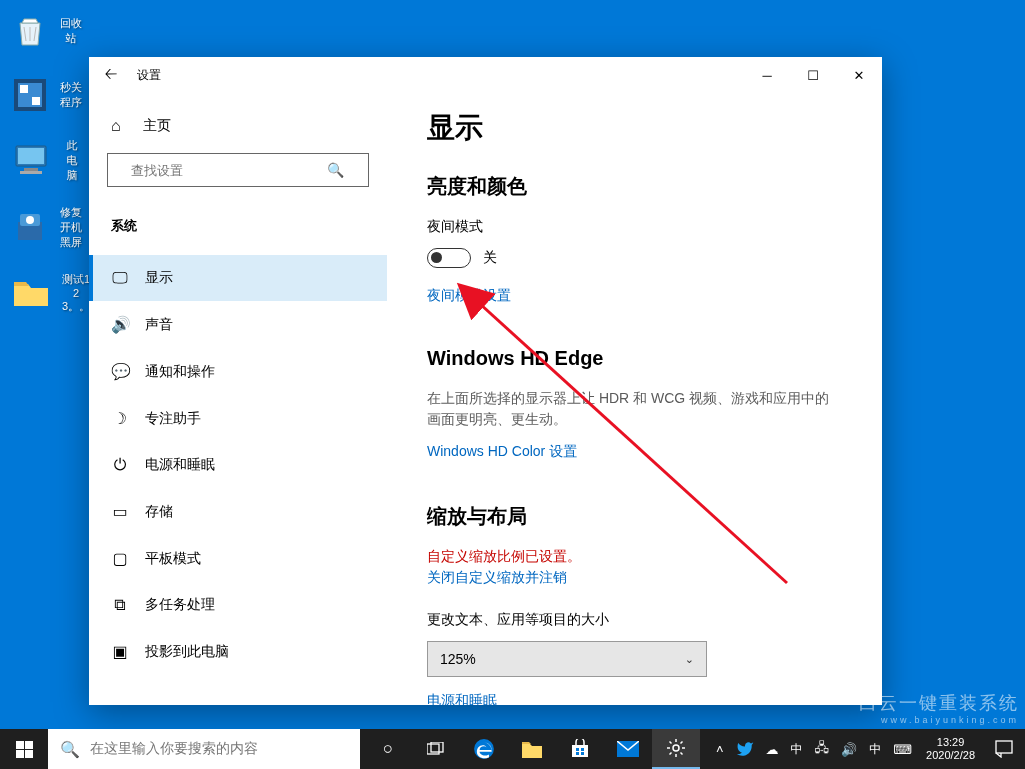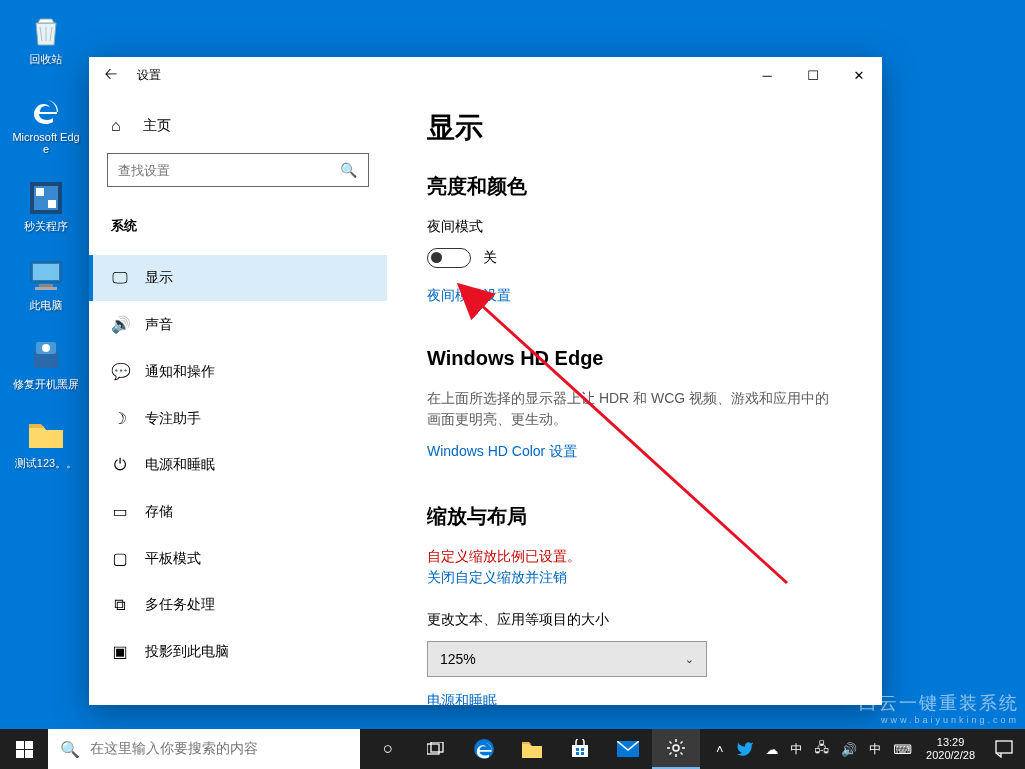--- a/index.html
+++ b/index.html
@@ -1,38 +1,38 @@
 <!DOCTYPE html>
 <html><head>
 <meta charset="utf-8">
 <style>
 * { margin: 0; padding: 0; box-sizing: border-box; font-family: "Microsoft YaHei", "Segoe UI", sans-serif; }
 body { width: 1025px; height: 769px; background: #0078d7; overflow: hidden; position: relative; }
 
 
 .desktop-icons { position: absolute; left: 8px; top: 8px; display: flex; flex-direction: column; gap: 18px; width: 76px; }
-.desktop-icon { display: flex; flex-direction: column; align-items: center; gap: 0; cursor: pointer; padding: 2px; }
+.desktop-icon { display: flex; flex-direction: row; align-items: center; gap: 10px; cursor: pointer; padding: 2px; }
 .desktop-icon .icon-img { width: 42px; height: 42px; display: flex; align-items: center; justify-content: center; }
 .desktop-icon .label { color: #fff; font-size: 11px; text-align: center; text-shadow: 1px 1px 2px rgba(0,0,0,.5); max-width: 76px; word-break: break-all; }
 
 
 .settings-window { position: absolute; left: 89px; top: 57px; width: 793px; height: 648px; background: #fff; box-shadow: 0 8px 32px rgba(0,0,0,.35); display: flex; flex-direction: column; }
 .titlebar { height: 36px; display: flex; align-items: center; position: relative; }
 .titlebar .back { width: 44px; height: 36px; display: flex; align-items: center; justify-content: center; cursor: pointer; font-size: 16px; }
 .titlebar .title { font-size: 12px; margin-left: 4px; }
 .titlebar .controls { position: absolute; right: 0; top: 0; display: flex; }
 .titlebar .controls .ctrl { width: 46px; height: 36px; display: flex; align-items: center; justify-content: center; cursor: pointer; font-size: 13px; font-family: "Segoe MDL2 Assets", sans-serif; }
 
 .window-body { flex: 1; display: flex; overflow: hidden; }
 
 
 .sidebar { width: 298px; border-right: none; display: flex; flex-direction: column; padding-top: 14px; }
 .home-row { display: flex; align-items: center; gap: 14px; padding: 10px 22px; cursor: pointer; font-size: 14px; }
 .home-row .h-icon { width: 18px; font-size: 16px; }
-.search-box { margin: 8px 18px 20px 18px; height: 34px; border: 1px solid #666; display: flex; align-items: center; padding: 0 10px; position: relative; }
+.search-box { margin: 8px 18px 20px 18px; height: 34px; border: 1px solid #666; display: flex; align-items: center; padding: 0 23px; position: relative; }
 .search-box input { border: none; outline: none; flex: 1; font-size: 13px; background: transparent; }
 .search-box .mag { color: #666; font-size: 14px; }
 .category { padding: 10px 22px; font-size: 13px; font-weight: 600; }
 .nav-list { display: flex; flex-direction: column; margin-top: 10px; overflow-y: auto; }
 .nav-item { display: flex; align-items: center; gap: 16px; padding: 14px 22px; cursor: pointer; font-size: 14px; position: relative; }
 .nav-item.active { background: #d9ecf9; }
 .nav-item.active::before { content: ""; position: absolute; left: 0; top: 0; bottom: 0; width: 4px; background: #0078d7; }
 .nav-item .n-icon { width: 18px; font-size: 16px; text-align: center; }
 
 
@@ -82,29 +82,20 @@
           <path d="M10 12h20l-2 22H12z" fill="#e6f2fa" stroke="#8aa"></path>
           <path d="M14 8h12l2 4H12z" fill="#fff" stroke="#8aa"></path>
           <path d="M14 16l2 14M20 16v14M26 16l-2 14" stroke="#bbb" fill="none"></path>
         </svg>
     </div>
     <span class="label">回收站</span>
   </div>
   <div class="desktop-icon">
     <div class="icon-img">
       <svg width="40" height="40" viewBox="0 0 40 40">
-          <rect x="4" y="4" width="32" height="32" rx="2" fill="#0078d7"></rect>
-          <path d="M20 10c8 0 12 6 12 12H14c0-4 2-6 6-6 3 0 4 2 4 2s-1-4-6-4c-6 0-10 5-10 10 0 6 5 10 12 10 4 0 7-2 7-2v-4s-2 2-6 2c-5 0-8-3-8-6h18c0-10-6-14-11-14z" fill="#fff"></path>
-        </svg>
-    </div>
-    <span class="label">Microsoft Edge</span>
-  </div>
-  <div class="desktop-icon">
-    <div class="icon-img">
-      <svg width="40" height="40" viewBox="0 0 40 40">
           <rect x="4" y="4" width="32" height="32" fill="#1a4a7a"></rect>
           <rect x="8" y="8" width="24" height="24" fill="#3a8ad2"></rect>
           <rect x="10" y="10" width="8" height="8" fill="#fff"></rect>
           <rect x="22" y="22" width="8" height="8" fill="#fff"></rect>
         </svg>
     </div>
     <span class="label">秒关程序</span>
   </div>
   <div class="desktop-icon">
     <div class="icon-img">

